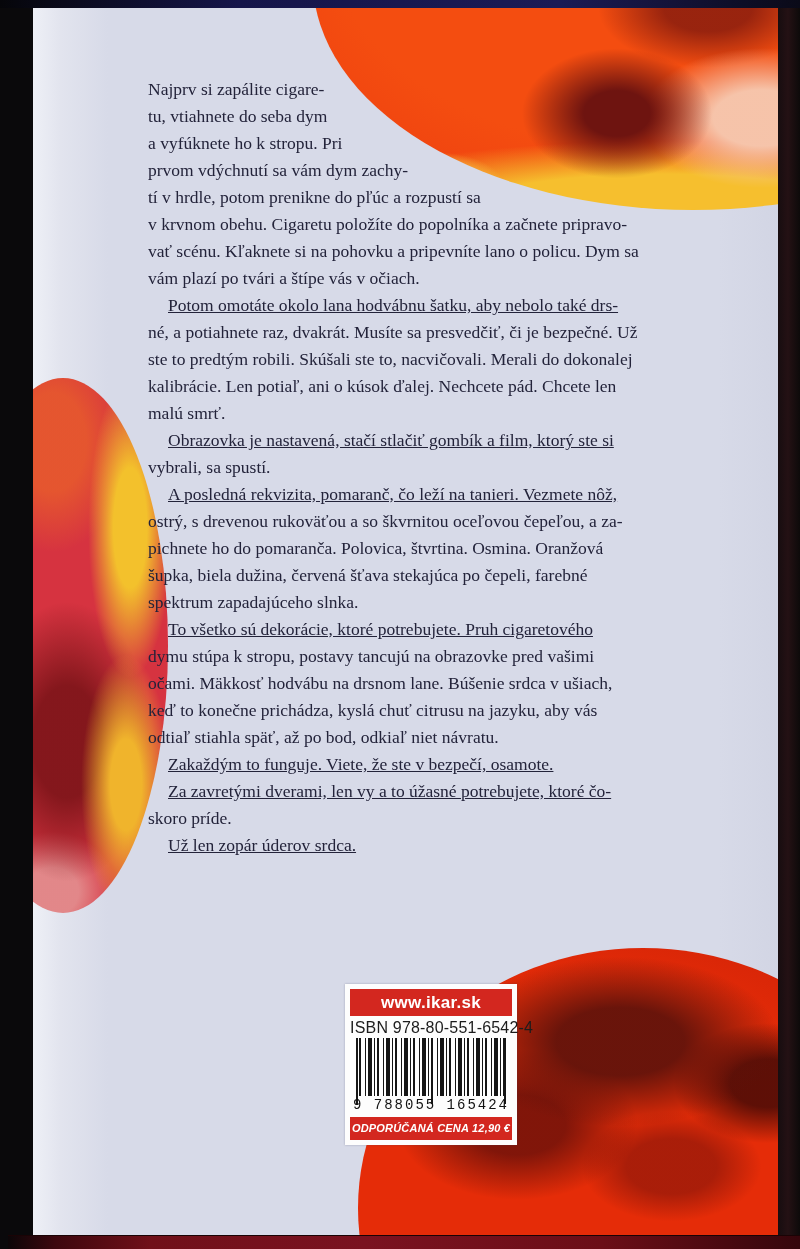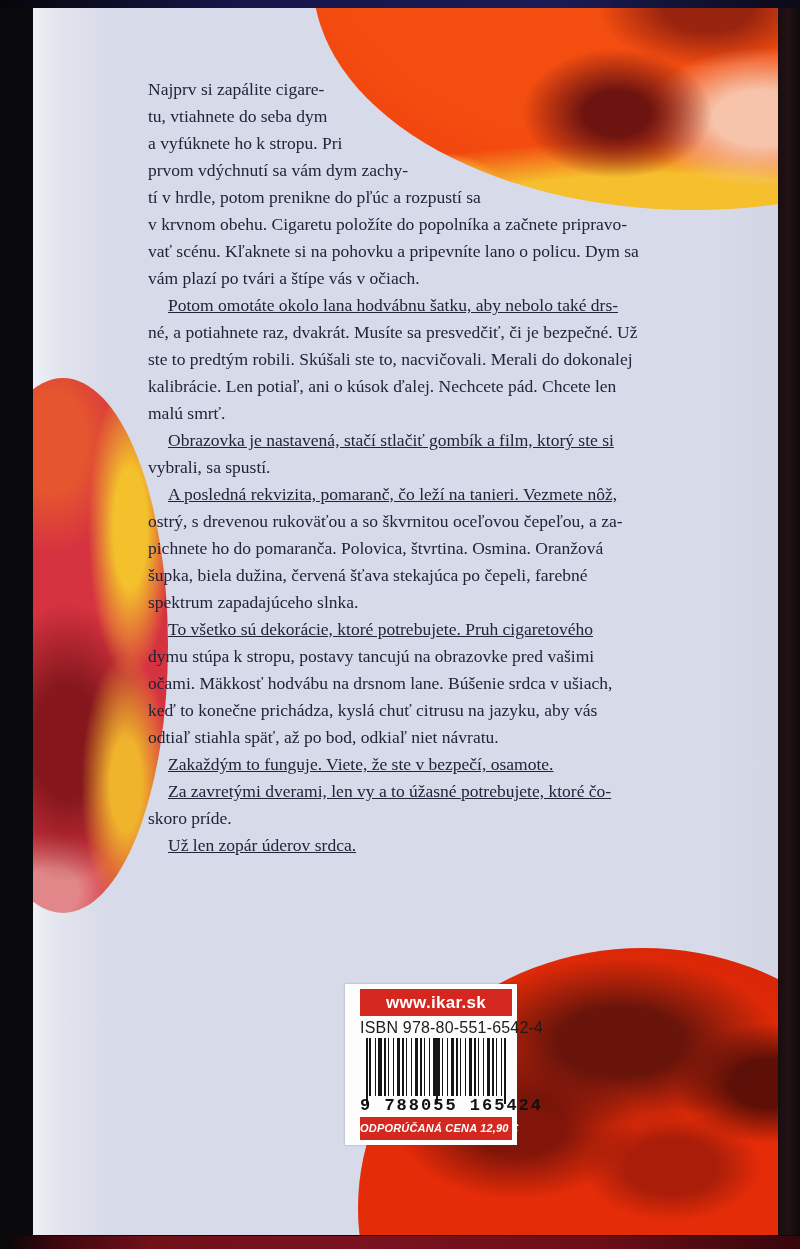--- a/index.html
+++ b/index.html
@@ -66,21 +66,21 @@
   
   .blurb{
     position:absolute;left:115px;top:68px;width:580px;
     color:#23233a;font-size:17.5px;
   }
   .line{height:27px;line-height:27px;white-space:pre;}
   .line.indent{padding-left:20px;text-decoration:underline;}
   
   .label{
     position:absolute;left:312px;top:976px;width:172px;
-    background:#fdfdfd;padding:5px 5px 5px 15px;box-sizing:border-box;
+    background:#fdfdfd;padding:5px 5px 5px 5px;box-sizing:border-box;
     font-family:"Liberation Sans", sans-serif;
     box-shadow:0 0 2px rgba(60,60,90,.35);
   }
   .band{
     background:#d3271f;color:#fff;text-align:center;
     font-weight:bold;
   }
   .band.site{height:27px;line-height:27px;font-size:17px;letter-spacing:.3px;}
   .isbn{
     text-align:right;color:#1c1c1c;font-size:16px;letter-spacing:.2px;
@@ -94,22 +94,22 @@
         #161616 3.5px 5px, #fff 5px 9px,
         #161616 9px 10px, #fff 10px 12.5px,
         #161616 12.5px 16px, #fff 16px 18px);
   }
   .guard{position:absolute;top:0;width:2px;height:66px;background:#161616;}
   .guard.g-left{left:0;}
   .guard.g-mid{left:50%;}
   .guard.g-right{right:0;}
   .digits{
     position:relative;text-align:center;margin-top:2px;height:15px;line-height:15px;
-    font-family:"Liberation Mono", monospace;font-size:17px;letter-spacing:2px;
-    color:#111;white-space:nowrap;font-weight:bold;
+    font-family:"Liberation Mono", monospace;font-size:14px;letter-spacing:2px;
+    color:#111;white-space:nowrap;
   }
   .band.price{height:23px;line-height:23px;font-size:11px;letter-spacing:.2px;margin-top:4px;white-space:nowrap;font-style:italic;}
 </style>
 </head>
 <body>
 
 <div class="photo">
   <div class="top-edge"></div>
 
   <div class="cover">

